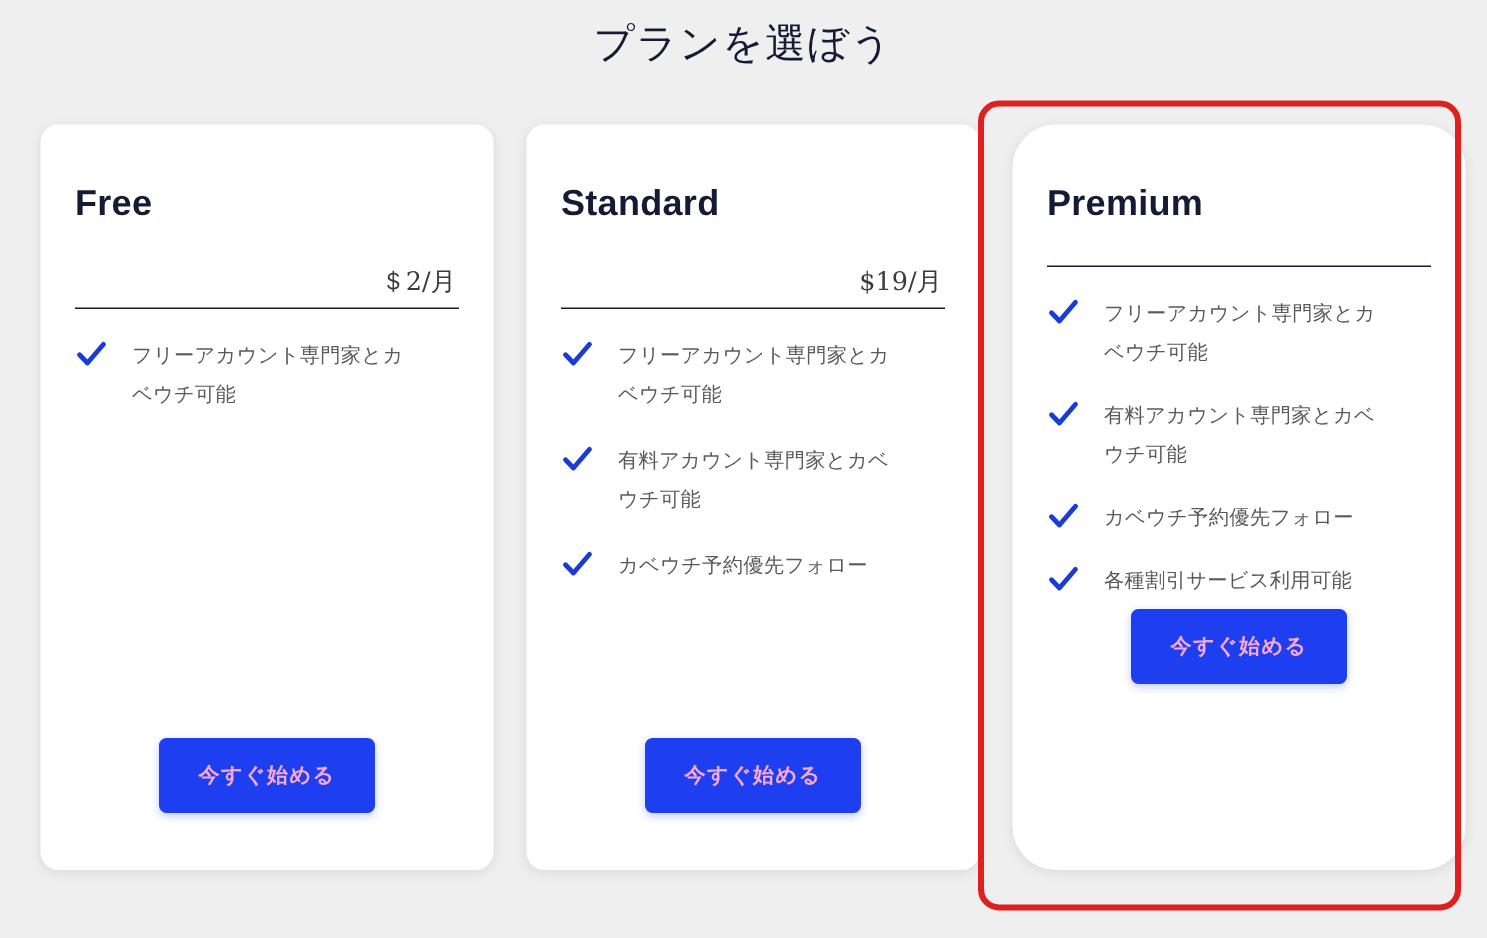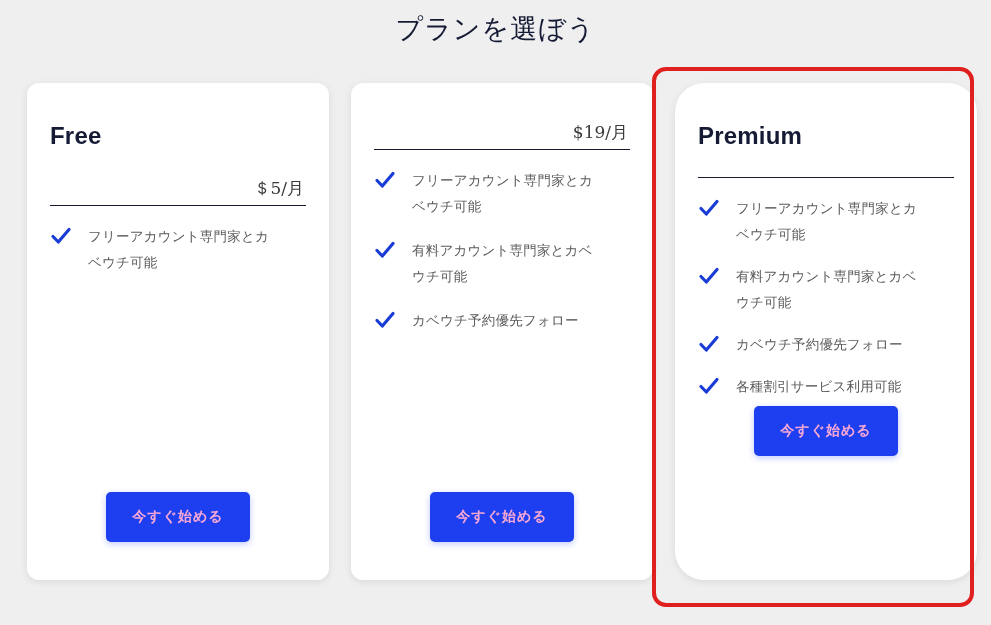--- a/index.html
+++ b/index.html
@@ -157,40 +157,41 @@
 </head>
 <body>
 
 <h1 class="page-title">プランを選ぼう</h1>
 
 <div class="cards-row">
 
   <div class="card-slot slot-1">
     <div class="card">
       <div class="plan-name">Free</div>
-      <div class="price-row">＄5/月</div>
+      <div class="price-row">＄2/月</div>
       <div class="divider"></div>
       <ul class="features">
         <li class="feature-item">
           <span class="check-icon">
             <svg width="22" height="22" viewBox="0 0 22 22">
               <path d="M3 11.5 L8.3 17 L19 4.5" fill="none" stroke="#1a3cd6" stroke-width="3.2" stroke-linecap="round" stroke-linejoin="round"></path>
             </svg>
           </span>
           <span class="feature-text">フリーアカウント専門家とカベウチ可能</span>
         </li>
       </ul>
       <div class="cta-wrap">
         <button class="cta-button">今すぐ始める</button>
       </div>
     </div>
   </div>
 
   <div class="card-slot slot-2">
     <div class="card">
+      <div class="plan-name">Standard</div>
       <div class="price-row">$19/月</div>
       <div class="divider"></div>
       <ul class="features">
         <li class="feature-item">
           <span class="check-icon">
             <svg width="22" height="22" viewBox="0 0 22 22">
               <path d="M3 11.5 L8.3 17 L19 4.5" fill="none" stroke="#1a3cd6" stroke-width="3.2" stroke-linecap="round" stroke-linejoin="round"></path>
             </svg>
           </span>
           <span class="feature-text">フリーアカウント専門家とカベウチ可能</span>

